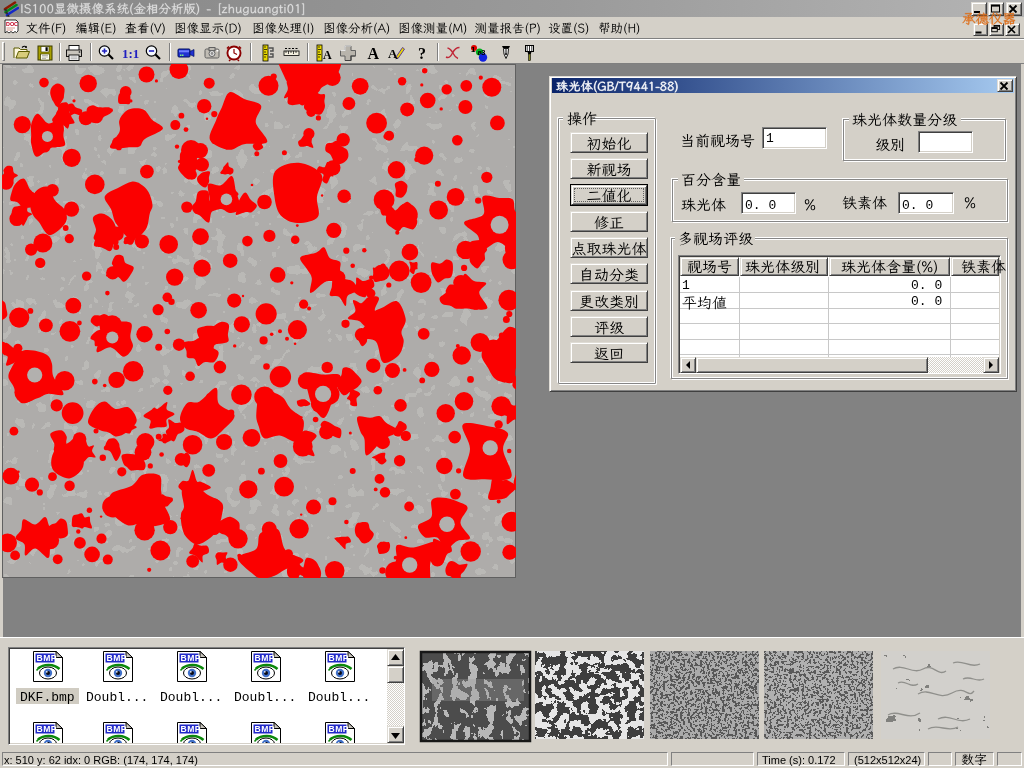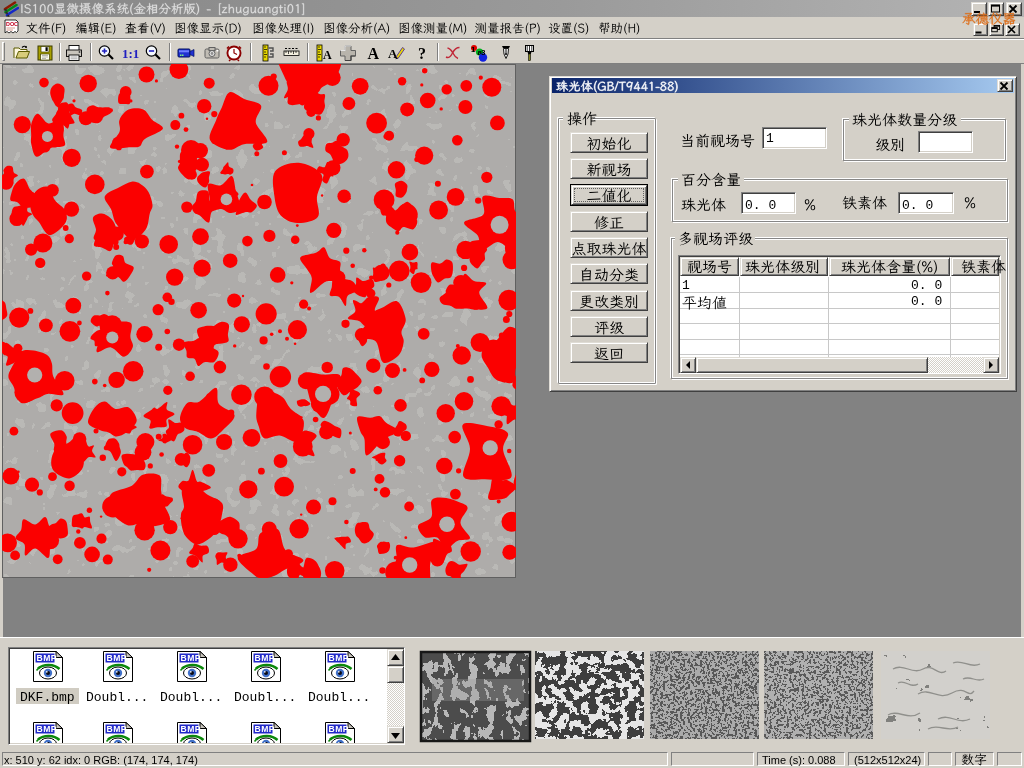--- a/index.html
+++ b/index.html
@@ -924,21 +924,21 @@
   </svg>
 <div class="" style="left:0px;top:749px;width:1024px;height:19px;background:#d4d0c8"></div>
 <div class="" style="left:2px;top:752px;width:666px;height:14px;border:1px solid;border-color:#808080 #fff #fff #808080"></div>
 <div class="" style="left:671px;top:752px;width:83px;height:14px;border:1px solid;border-color:#808080 #fff #fff #808080"></div>
 <div class="" style="left:757px;top:752px;width:88px;height:14px;border:1px solid;border-color:#808080 #fff #fff #808080"></div>
 <div class="" style="left:848px;top:752px;width:77px;height:14px;border:1px solid;border-color:#808080 #fff #fff #808080"></div>
 <div class="" style="left:928px;top:752px;width:24px;height:14px;border:1px solid;border-color:#808080 #fff #fff #808080"></div>
 <div class="" style="left:955px;top:752px;width:39px;height:14px;border:1px solid;border-color:#808080 #fff #fff #808080"></div>
 <div class="" style="left:997px;top:752px;width:25px;height:14px;border:1px solid;border-color:#808080 #fff #fff #808080"></div>
 <span style="left:4px;top:754px;font-family:&quot;Liberation Sans&quot;,sans-serif;font-size:11px;color:#000;white-space:pre">x: 510 y: 62 idx: 0 RGB: (174, 174, 174)</span>
-<span style="left:762px;top:754px;font-family:&quot;Liberation Sans&quot;,sans-serif;font-size:11px;color:#000;white-space:pre">Time (s): 0.088</span>
+<span style="left:762px;top:754px;font-family:&quot;Liberation Sans&quot;,sans-serif;font-size:11px;color:#000;white-space:pre">Time (s): 0.172</span>
 <span style="left:854px;top:754px;font-family:&quot;Liberation Sans&quot;,sans-serif;font-size:11px;color:#000;white-space:pre">(512x512x24)</span>
 <span style="left:766px;top:131px;font-family:&quot;Liberation Mono&quot;,monospace;font-size:13px;color:#000;white-space:pre">1</span>
 <span style="left:745px;top:198px;font-family:&quot;Liberation Mono&quot;,monospace;font-size:13px;color:#000;white-space:pre">0. 0</span>
 <span style="left:902px;top:198px;font-family:&quot;Liberation Mono&quot;,monospace;font-size:13px;color:#000;white-space:pre">0. 0</span>
 <span style="left:682px;top:278px;font-family:&quot;Liberation Mono&quot;,monospace;font-size:13px;color:#000;white-space:pre">1</span>
 <span style="left:911px;top:278px;font-family:&quot;Liberation Mono&quot;,monospace;font-size:13px;color:#000;white-space:pre">0. 0</span>
 <span style="left:911px;top:294px;font-family:&quot;Liberation Mono&quot;,monospace;font-size:13px;color:#000;white-space:pre">0. 0</span>
 <svg style="position:absolute;left:0;top:0;z-index:900;pointer-events:none" width="1024" height="768" viewBox="0 0 1024 768">
     <defs>
       <path id="g49" d="M192 0Q192 -10 172 -10Q153 -10 133 -2Q113 5 113 18L115 107V589L112 695Q112 705 132 705Q151 705 171 698Q191 690 191 677L189 588V106Z"></path>

